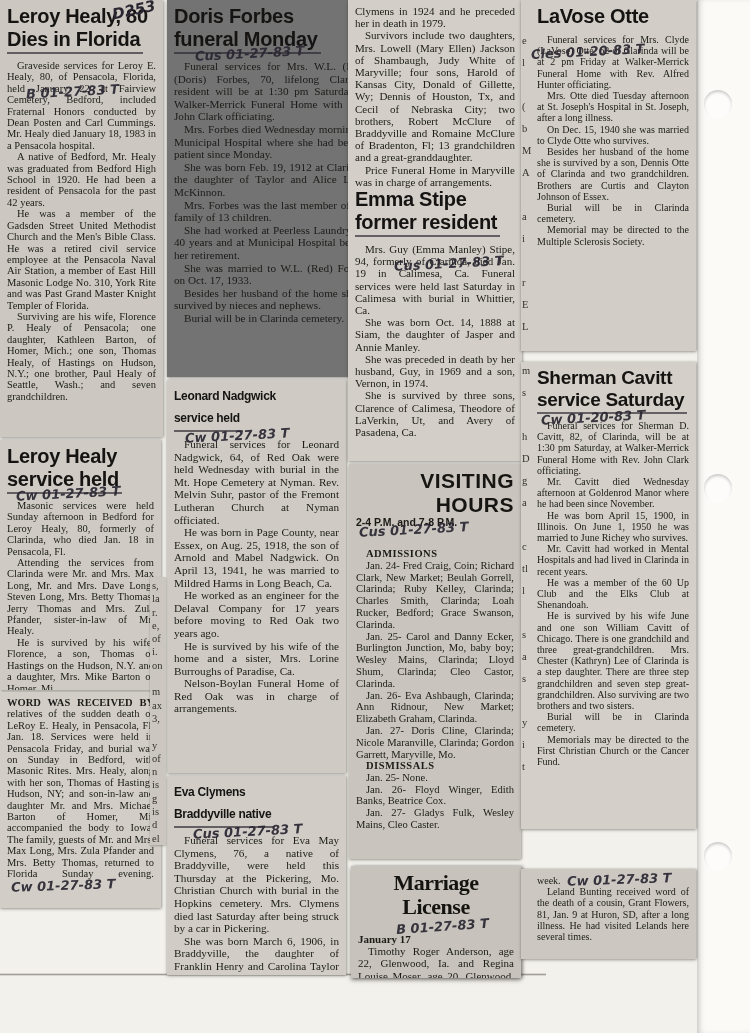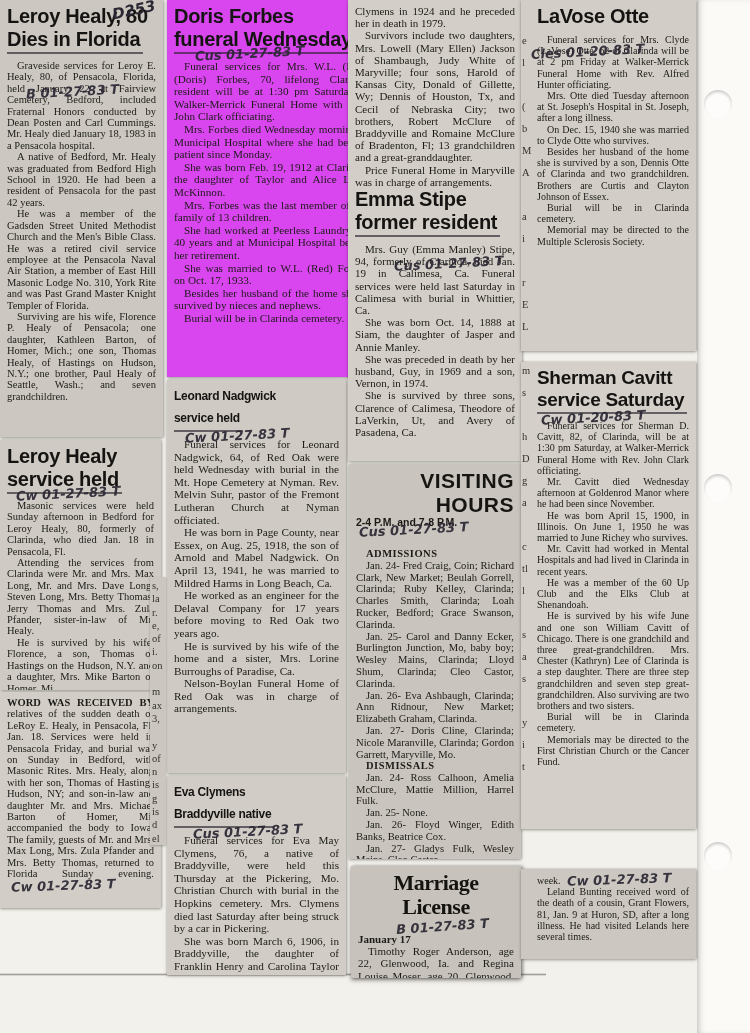--- a/index.html
+++ b/index.html
@@ -27,21 +27,21 @@
   .hw-inline{display:inline-block;position:static;transform:rotate(-2deg);margin-left:4px;}
   .lead-bold{font-weight:700;}
   
   .col2 p{font-size:11.2px;line-height:12.6px;}
   .col3 p{font-size:11px;line-height:12.2px;}
   .col4 p{font-size:10px;line-height:11.2px;}
   
   #clip-healy-dies{left:0;top:0;width:163px;height:437px;background:#ccc8c1;}
   #clip-healy-service{left:0;top:440px;width:161px;height:250px;}
   #clip-word{left:0;top:692px;width:161px;height:216px;background:#d2cec7;}
-  #clip-forbes{left:167px;top:0;width:208px;height:377px;background:#d946ef;}
+  #clip-forbes{left:167px;top:0;width:208px;height:377px;background:#737373;}
   #clip-nadgwick{left:167px;top:380px;width:179px;height:393px;}
   #clip-clymens{left:167px;top:776px;width:179px;height:199px;background:#d1cdc6;}
   #clip-stipe{left:348px;top:0;width:174px;height:461px;background:#d3cfc8;}
   #clip-visiting{left:349px;top:464px;width:172px;height:395px;background:#c9c5be;}
   #clip-marriage{left:351px;top:866px;width:170px;height:112px;background:#c7c3bc;
         box-shadow:0 2px 4px rgba(30,28,24,.5),2px 0 3px rgba(30,28,24,.35);}
   #clip-otte{left:521px;top:0;width:175px;height:351px;padding-left:16px;background:#d2cec7;}
   #clip-cavitt{left:521px;top:362px;width:175px;height:467px;padding-left:16px;background:#d4d0c9;}
   #clip-bunting{left:521px;top:869px;width:175px;height:90px;padding-left:16px;background:#ccc8c1;}
   
@@ -117,21 +117,21 @@
     <p>He is survived by his wife, Florence, a son, Thomas of Hastings on the Hudson, N.Y. and a daughter, Mrs. Mike Barton of Homer, Mi.</p>
   </article>
 
   <article class="clip" id="clip-word">
     <p class="no-indent"><span class="lead-bold">WORD WAS RECEIVED BY</span><span> relatives of the sudden death of LeRoy E. Healy, in Pensacola, Fl, Jan. 18. Services were held in Pensacola Friday, and burial was on Sunday in Bedford, with Masonic Rites. Mrs. Healy, along with her son, Thomas of Hastings Hudson, NY; and son-in-law and daughter Mr. and Mrs. Michael Barton of Homer, Mi, accompanied the body to Iowa. The family, guests of Mr. and Mrs. Max Long, Mrs. Zula Pfander and Mrs. Betty Thomas, returned to Florida Sunday evening.</span> <span class="hw hw-inline">Cw 01-27-83 T</span></p>
   </article>
 
   <article class="clip col2" id="clip-forbes">
     <h2 class="headline">
       <span>Doris Forbes</span>
-      <span class="u">funeral Wednesday</span>
+      <span class="u">funeral Monday</span>
     </h2>
     <span class="hw">Cus 01-27-83 T</span>
     <p>Funeral services for Mrs. W.L. (Red) (Doris) Forbes, 70, lifelong Clarinda resident will be at 1:30 pm Saturday at Walker-Merrick Funeral Home with Rev. John Clark officiating.</p>
     <p>Mrs. Forbes died Wednesday morning at Municipal Hospital where she had been a patient since Monday.</p>
     <p>She was born Feb. 19, 1912 at Clarinda, the daughter of Taylor and Alice Lines McKinnon.</p>
     <p>Mrs. Forbes was the last member of her family of 13 children.</p>
     <p>She had worked at Peerless Laundry for 40 years and at Municipal Hospital before her retirement.</p>
     <p>She was married to W.L. (Red) Forbes on Oct. 17, 1933.</p>
     <p>Besides her husband of the home she is survived by nieces and nephews.</p>
     <p>Burial will be in Clarinda cemetery.</p>
@@ -178,21 +178,20 @@
   <article class="clip" id="clip-visiting">
     <h2 class="vh-title">VISITING HOURS</h2>
     <p class="vh-hours no-indent">2-4 P.M. and 7-8 P.M.</p>
     <span class="hw">Cus 01-27-83 T</span>
     <p class="section-label first">ADMISSIONS</p>
     <p class="entry">Jan. 24- Fred Craig, Coin; Richard Clark, New Market; Beulah Gorrell, Clarinda; Ruby Kelley, Clarinda; Charles Smith, Clarinda; Loah Rucker, Bedford; Grace Swanson, Clarinda.</p>
     <p class="entry">Jan. 25- Carol and Danny Ecker, Burlington Junction, Mo, baby boy; Wesley Mains, Clarinda; Lloyd Shum, Clarinda; Cleo Castor, Clarinda.</p>
     <p class="entry">Jan. 26- Eva Ashbaugh, Clarinda; Ann Ridnour, New Market; Elizabeth Graham, Clarinda.</p>
     <p class="entry">Jan. 27- Doris Cline, Clarinda; Nicole Maranville, Clarinda; Gordon Garrett, Maryville, Mo.</p>
     <p class="section-label">DISMISSALS</p>
-    <p class="entry">Jan. 24- Ross Calhoon, Amelia McClure, Mattie Million, Harrel Fulk.</p>
     <p class="entry">Jan. 25- None.</p>
     <p class="entry">Jan. 26- Floyd Winger, Edith Banks, Beatrice Cox.</p>
     <p class="entry">Jan. 27- Gladys Fulk, Wesley Mains, Cleo Caster.</p>
   </article>
 
   <article class="clip col3" id="clip-marriage">
     <h2 class="ml-title">Marriage License</h2>
     <span class="hw ml-hw">B 01-27-83 T</span>
     <p class="ml-subhead no-indent">January 17</p>
     <p>Timothy Roger Anderson, age 22, Glenwood, Ia. and Regina Louise Moser, age 20, Glenwood, Ia.</p>

